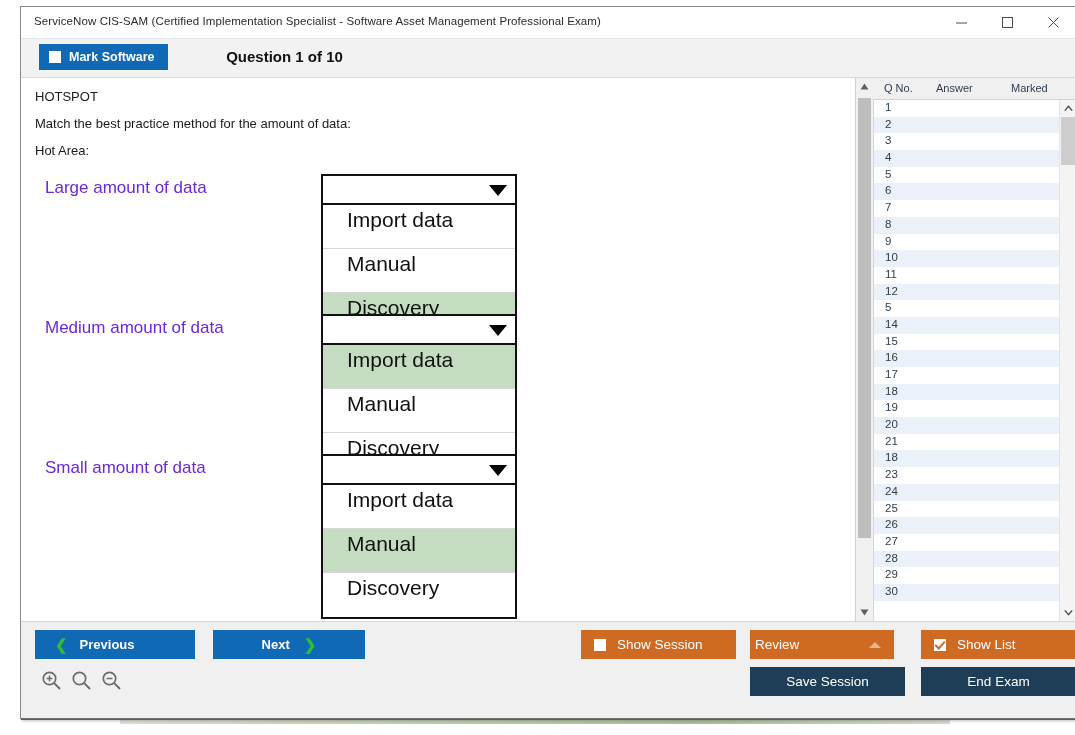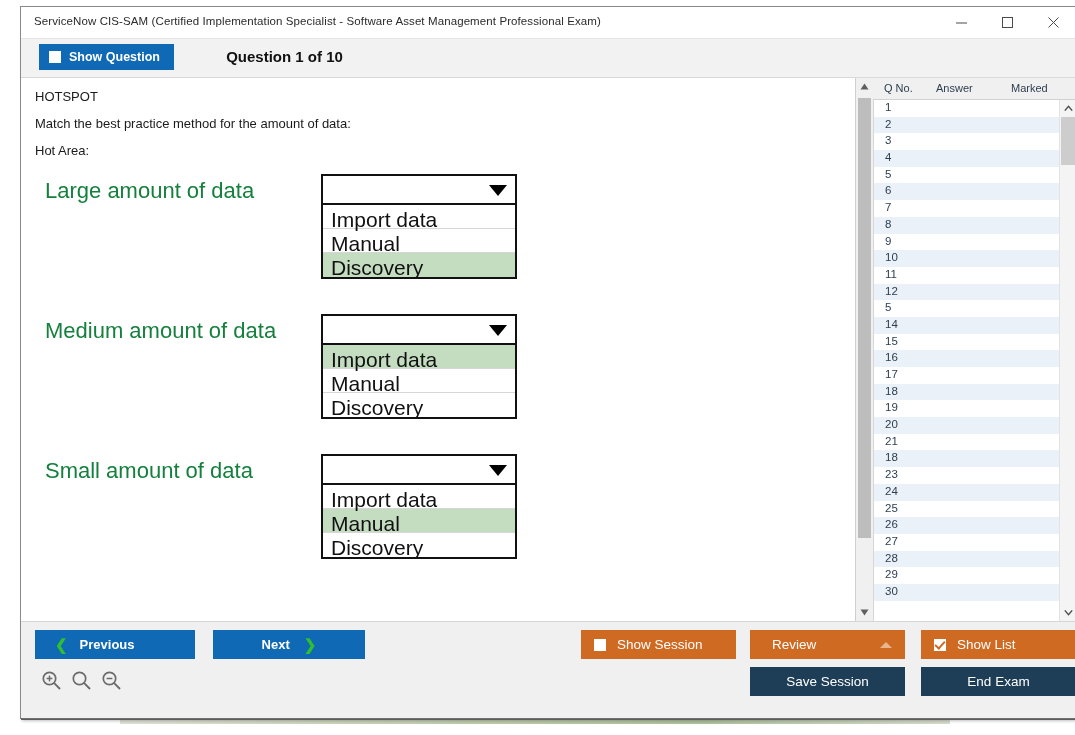--- a/index.html
+++ b/index.html
@@ -146,22 +146,22 @@
   
   .stem-row { position: absolute; left: 0; width: 836px; }
   #row-0 { top: 92px; }
   #row-1 { top: 232px; }
   #row-2 { top: 372px; }
 
   .stem-label {
     position: absolute;
     left: 24px;
     top: 8px;
-    font-size: 22px;
-    color: #15803d;
+    font-size: 17px;
+    color: #6d28d9;
     white-space: nowrap;
   }
 
   .dropdown {
     position: absolute;
     left: 300px;
     top: 4px;
     width: 196px;
     border: 2px solid #111111;
     background: #ffffff;
@@ -174,23 +174,23 @@
   }
   .dd-caret {
     position: absolute;
     right: 8px; top: 9px;
     width: 0; height: 0;
     border-left: 9px solid transparent;
     border-right: 9px solid transparent;
     border-top: 11px solid #000000;
   }
   .dd-option {
-    height: 24px;
+    height: 44px;
     line-height: 30px;
-    padding-left: 8px;
+    padding-left: 24px;
     font-size: 21px;
     color: #111111;
     background: #ffffff;
     border-bottom: 1px solid #d6d6d6;
     white-space: nowrap;
     cursor: pointer;
   }
   .dd-option:last-child { border-bottom: none; }
   .dd-option.selected { background: #c4ddc1; }
 
@@ -342,22 +342,22 @@
     font-size: 15px;
     font-weight: bold;
     line-height: 1;
   }
 
   #show-answer-button {
     left: 560px; top: 8px; width: 155px;
     padding-left: 13px; gap: 11px;
   }
   #review-button {
-    left: 729px; top: 8px; width: 155px;
-    padding-left: 22px;
+    left: 729px; top: 8px; width: 144px;
+    padding-left: 5px;
     justify-content: space-between;
     padding-right: 13px;
   }
   #review-caret {
     width: 0; height: 0;
     border-left: 6px solid transparent;
     border-right: 6px solid transparent;
     border-bottom: 6px solid #e8b58c;
   }
   #show-list-button {
@@ -412,21 +412,21 @@
         <svg width="13" height="13" viewBox="0 0 13 13">
             <line x1="1.5" y1="1.5" x2="11.5" y2="11.5" stroke="currentColor" stroke-width="1"></line>
             <line x1="11.5" y1="1.5" x2="1.5" y2="11.5" stroke="currentColor" stroke-width="1"></line>
           </svg>
       </div>
     </div>
 
     <div id="toolbar">
       <button id="mark-question-button">
         <span class="cb-box"></span>
-        <span>Show Question</span>
+        <span>Mark Software</span>
       </button>
       <div id="question-counter">Question 1 of 10</div>
     </div>
 
     <div id="window-body">
 
       <div id="question-pane">
 
         <div class="q-text" id="q-hotspot">HOTSPOT</div>
         <div class="q-text" id="q-prompt">Match the best practice method for the amount of data:</div>

